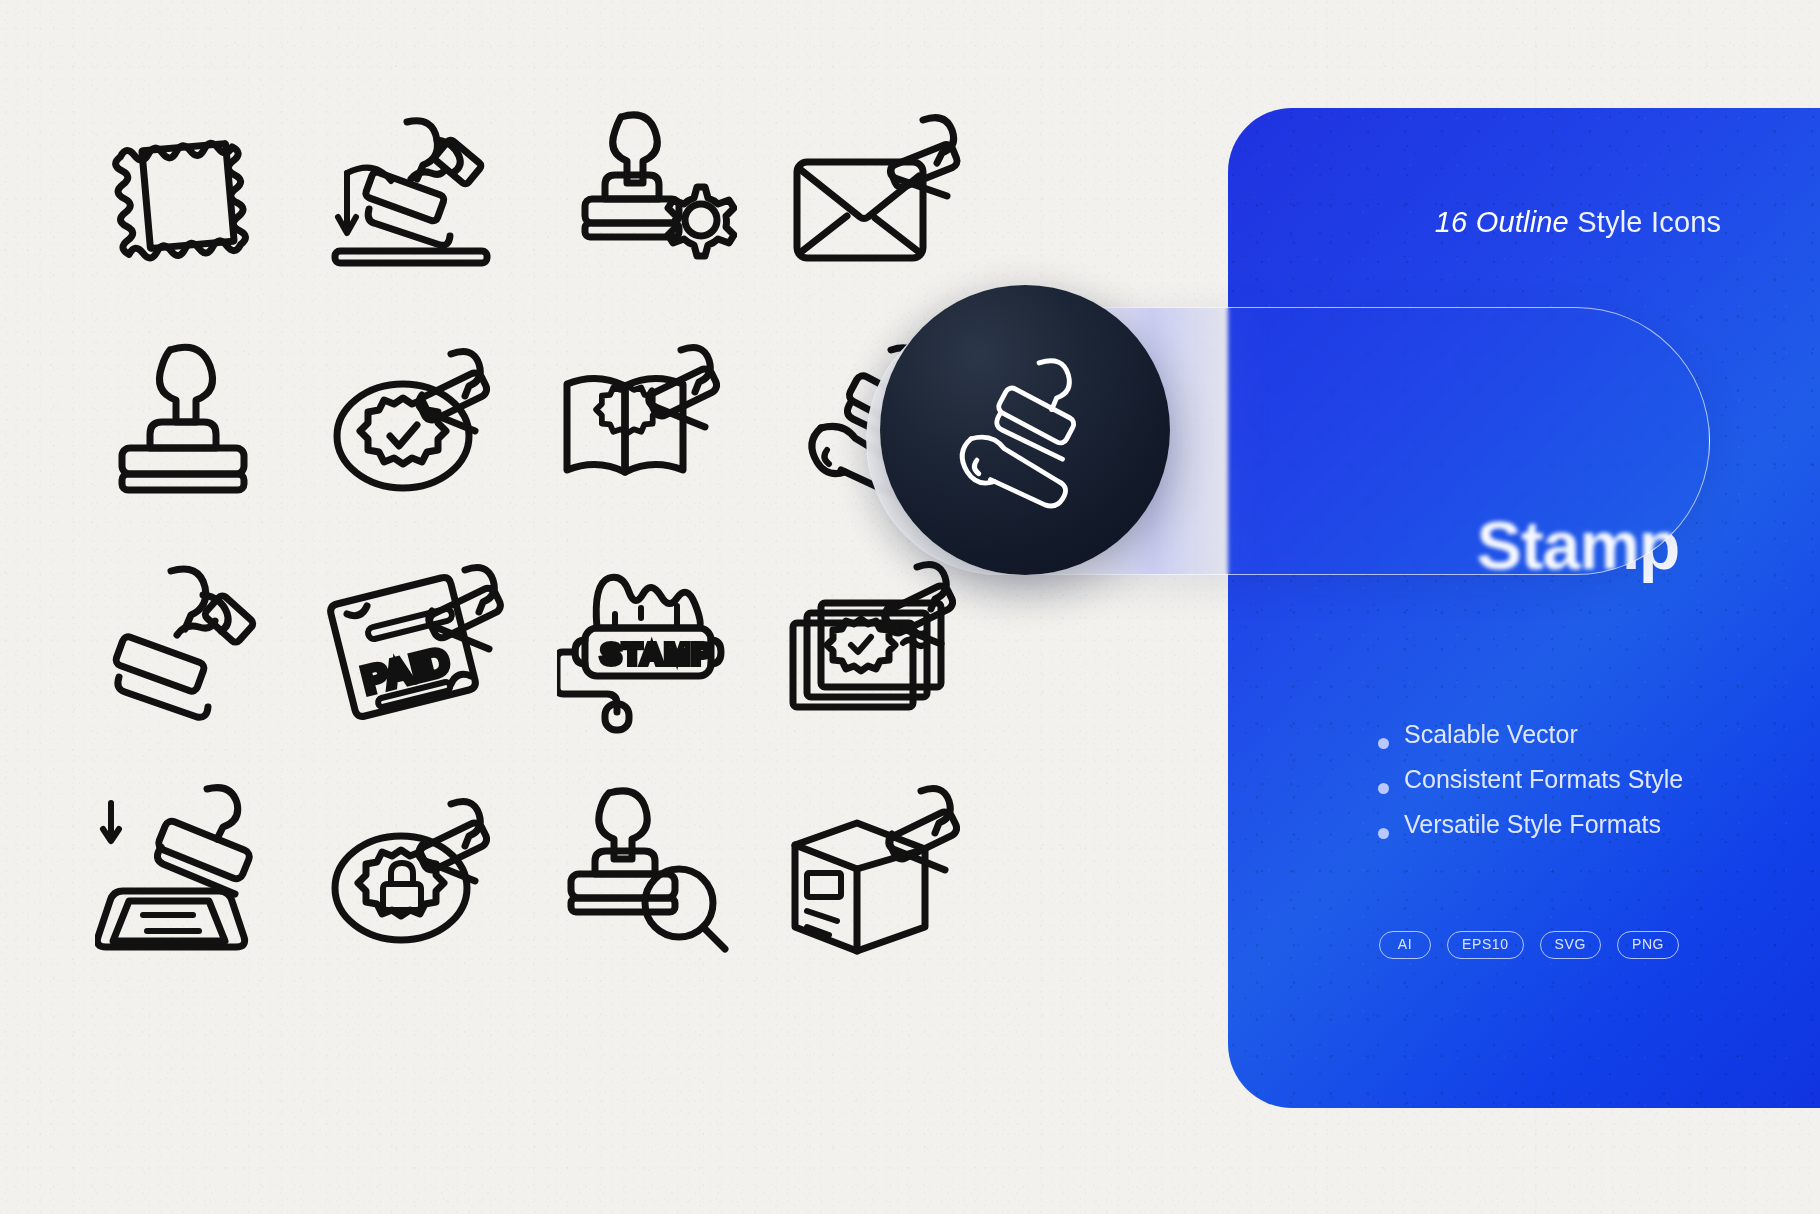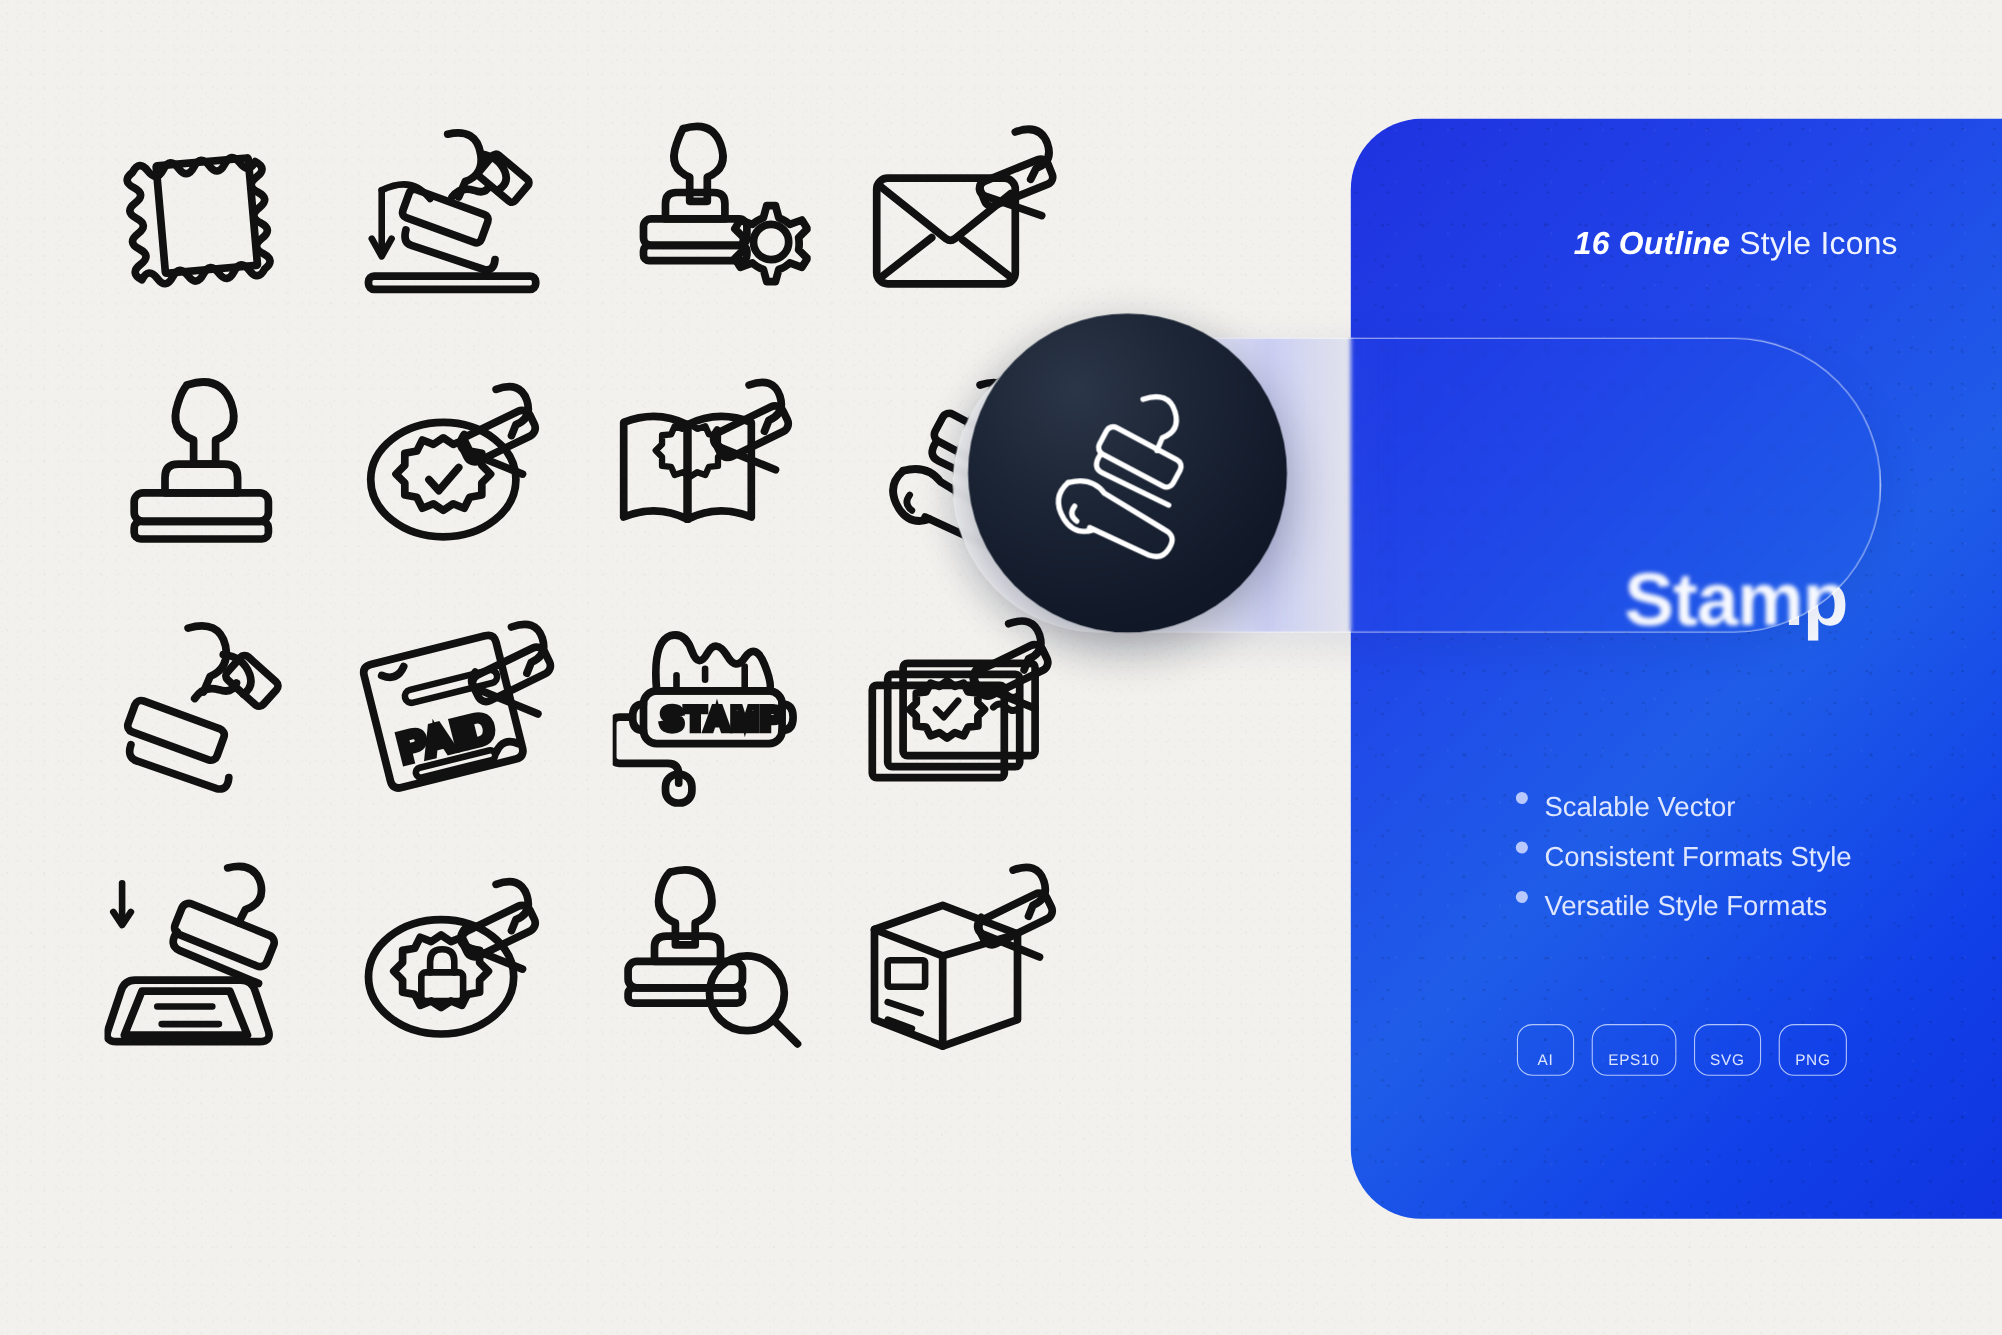--- a/index.html
+++ b/index.html
@@ -80,21 +80,21 @@
   #panel-header {
     position: absolute;
     left: 0; right: 0;
     top: 98px;
     text-align: center;
     font-size: 29px;
     letter-spacing: 0.2px;
     color: #eef2ff;
   }
   #panel-header .em {
-    font-weight: 700;
+    font-weight: 400;
     font-style: italic;
     color: #ffffff;
   }
 
   
   #feature-pill {
     position: absolute;
     left: 866px;
     top: 307px;
     width: 844px;
@@ -143,21 +143,21 @@
   #feature-list {
     position: absolute;
     left: 150px;
     top: 612px;
     display: flex;
     flex-direction: column;
     gap: 16px;
   }
   .feature-row {
     display: flex;
-    align-items: flex-start;
+    align-items: flex-end;
     gap: 15px;
     font-size: 25px;
     color: #dfe6ff;
   }
   .feature-dot {
     width: 11px; height: 11px;
     border-radius: 50%;
     background: #b9c8ff;
     flex: 0 0 auto;
   }
@@ -169,21 +169,21 @@
     top: 823px;
     display: flex;
     gap: 16px;
   }
   .badge {
     border: 1.5px solid rgba(205,218,255,0.85);
     border-radius: 14px;
     color: #dbe4ff;
     font-size: 14px;
     letter-spacing: 0.6px;
-    padding: 23px 14px 6px;
+    padding: 4px 14px 6px;
     min-width: 52px;
     text-align: center;
   }
 </style>
 </head>
 <body>
 
 <div id="page">
   <div id="paper-grain"></div>
 

